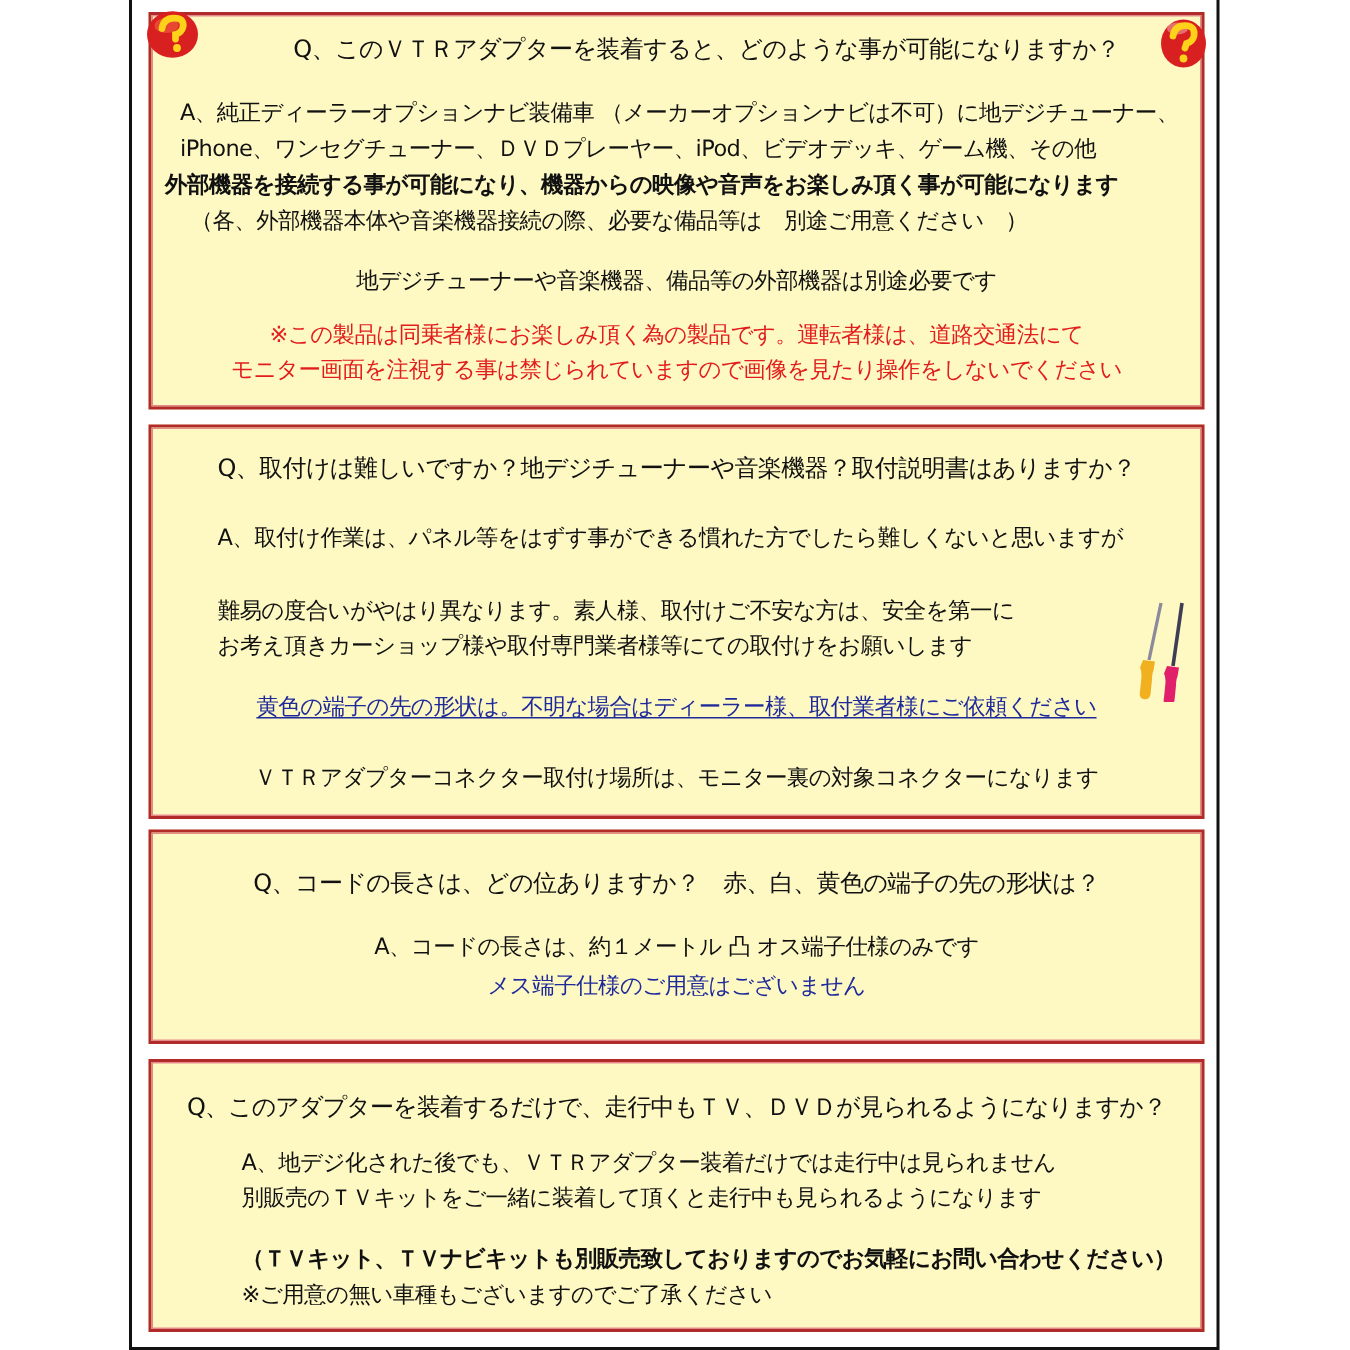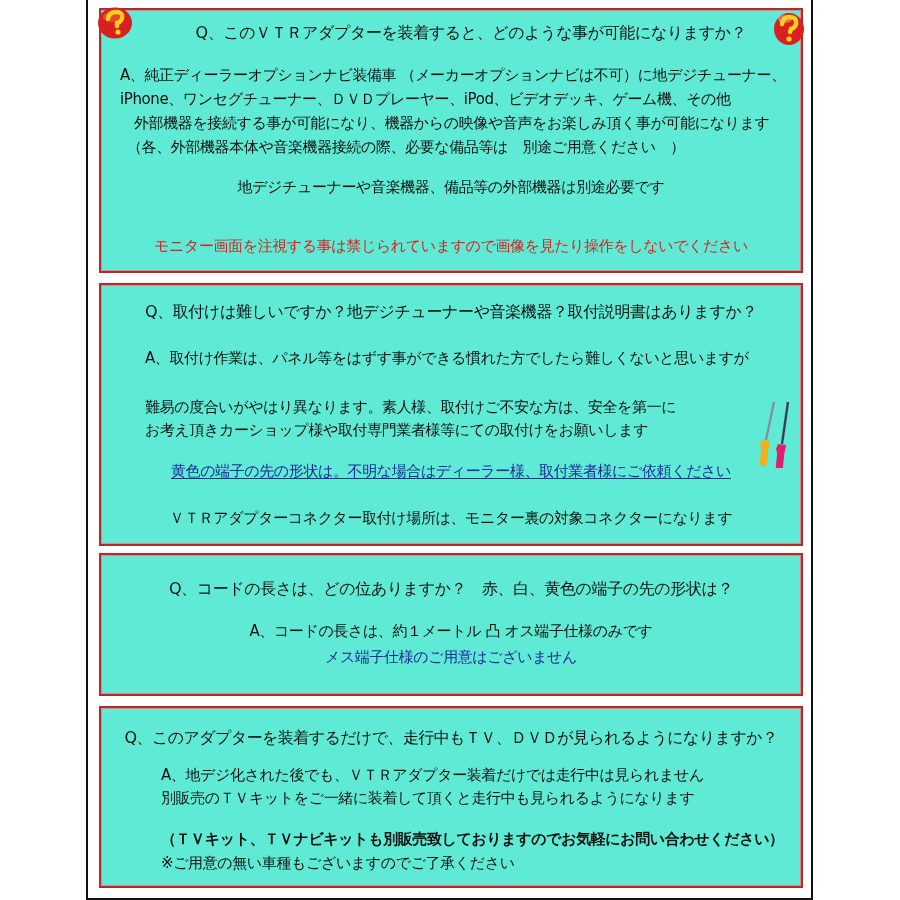--- a/index.html
+++ b/index.html
@@ -23,21 +23,21 @@
       height: 898px;
       border: 2px solid #111111;
       background: #ffffff;
     }
     .box {
       position: absolute;
       left: 99px;
       width: 700px;
       border: 2px solid #b22b2b;
       box-shadow: inset 0 0 0 1px #e58a8a;
-      background: #5eead4;
+      background: #fef9c3;
     }
     .line {
       position: absolute;
       left: 0;
       width: 100%;
       white-space: nowrap;
       font-size: 15px;
       line-height: 20px;
       letter-spacing: -0.4px;
     }
@@ -57,23 +57,24 @@
   </style>
 </head>
 <body>
 
 <div class="frame"></div>
 
 <div class="box" style="top:8px; height:261px;">
   <div class="line center q" style="top:13px; left:20px;">Q、このＶＴＲアダプターを装着すると、どのような事が可能になりますか？</div>
   <div class="line" style="top:55px; left:19px;">A、純正ディーラーオプションナビ装備車 （メーカーオプションナビは不可）に地デジチューナー、</div>
   <div class="line" style="top:79px; left:19px;">iPhone、ワンセグチューナー、ＤＶＤプレーヤー、iPod、ビデオデッキ、ゲーム機、その他</div>
-  <div class="line" style="top:103px; left:33px;">外部機器を接続する事が可能になり、機器からの映像や音声をお楽しみ頂く事が可能になります</div>
+  <div class="line" style="top:103px; left:9px;font-weight:bold;">外部機器を接続する事が可能になり、機器からの映像や音声をお楽しみ頂く事が可能になります</div>
   <div class="line" style="top:127px; left:26px;">（各、外部機器本体や音楽機器接続の際、必要な備品等は　別途ご用意ください　）</div>
   <div class="line center" style="top:167px;">地デジチューナーや音楽機器、備品等の外部機器は別途必要です</div>
+  <div class="line center red" style="top:203px;">※この製品は同乗者様にお楽しみ頂く為の製品です。運転者様は、道路交通法にて</div>
   <div class="line center red" style="top:226px;">モニター画面を注視する事は禁じられていますので画像を見たり操作をしないでください</div>
 </div>
 
 <div class="icon" style="left:96px; top:6px; width:38px; height:34px;">
   <svg width="38" height="34" viewBox="0 0 38 34">
     <ellipse cx="19" cy="17" rx="17" ry="15.5" fill="#d92020"></ellipse>
     <ellipse cx="15" cy="11" rx="8" ry="5" fill="#ee5a3a" opacity="0.7"></ellipse>
     <path d="M12 13 q1 -7 8 -7 q7 0 6 6 q-1 4 -5 5 l0 3" fill="none" stroke="#ffd21a" stroke-width="4.5" stroke-linecap="round"></path>
     <circle cx="22" cy="26" r="2.6" fill="#ffd21a"></circle>
   </svg>

